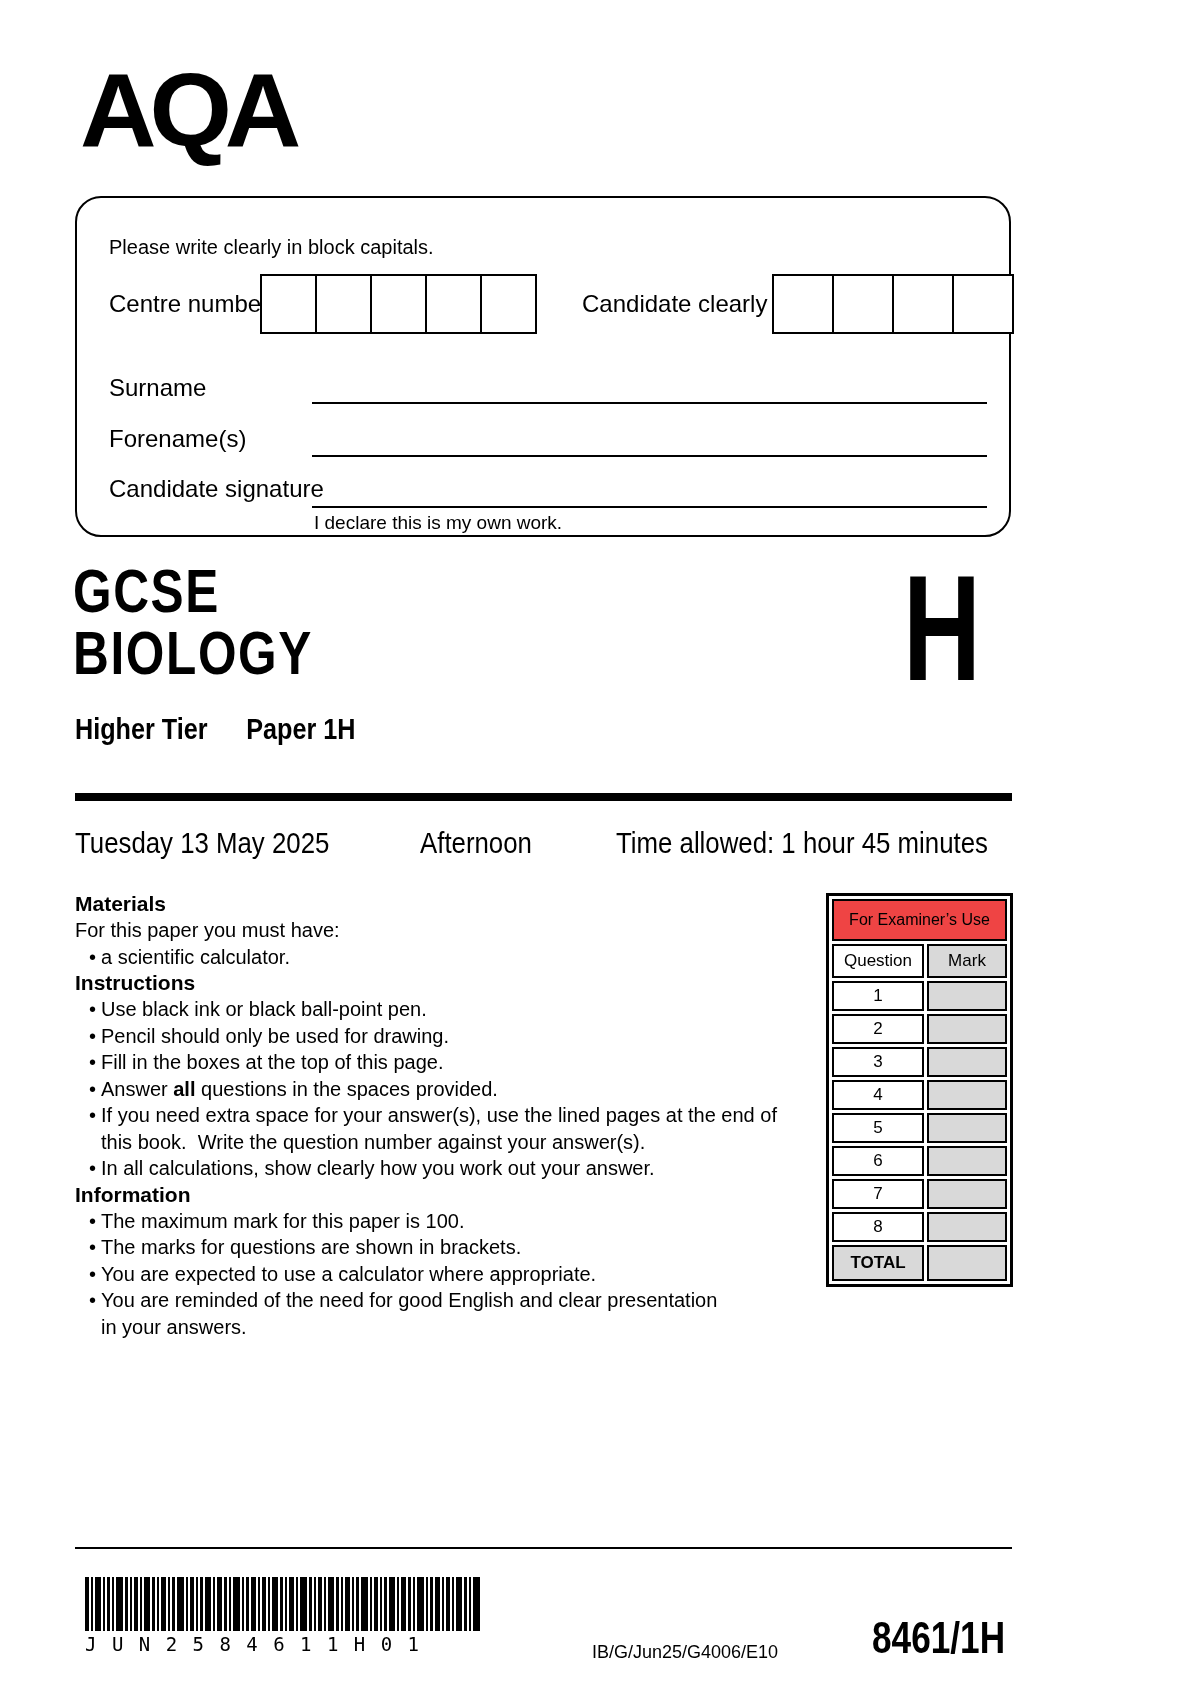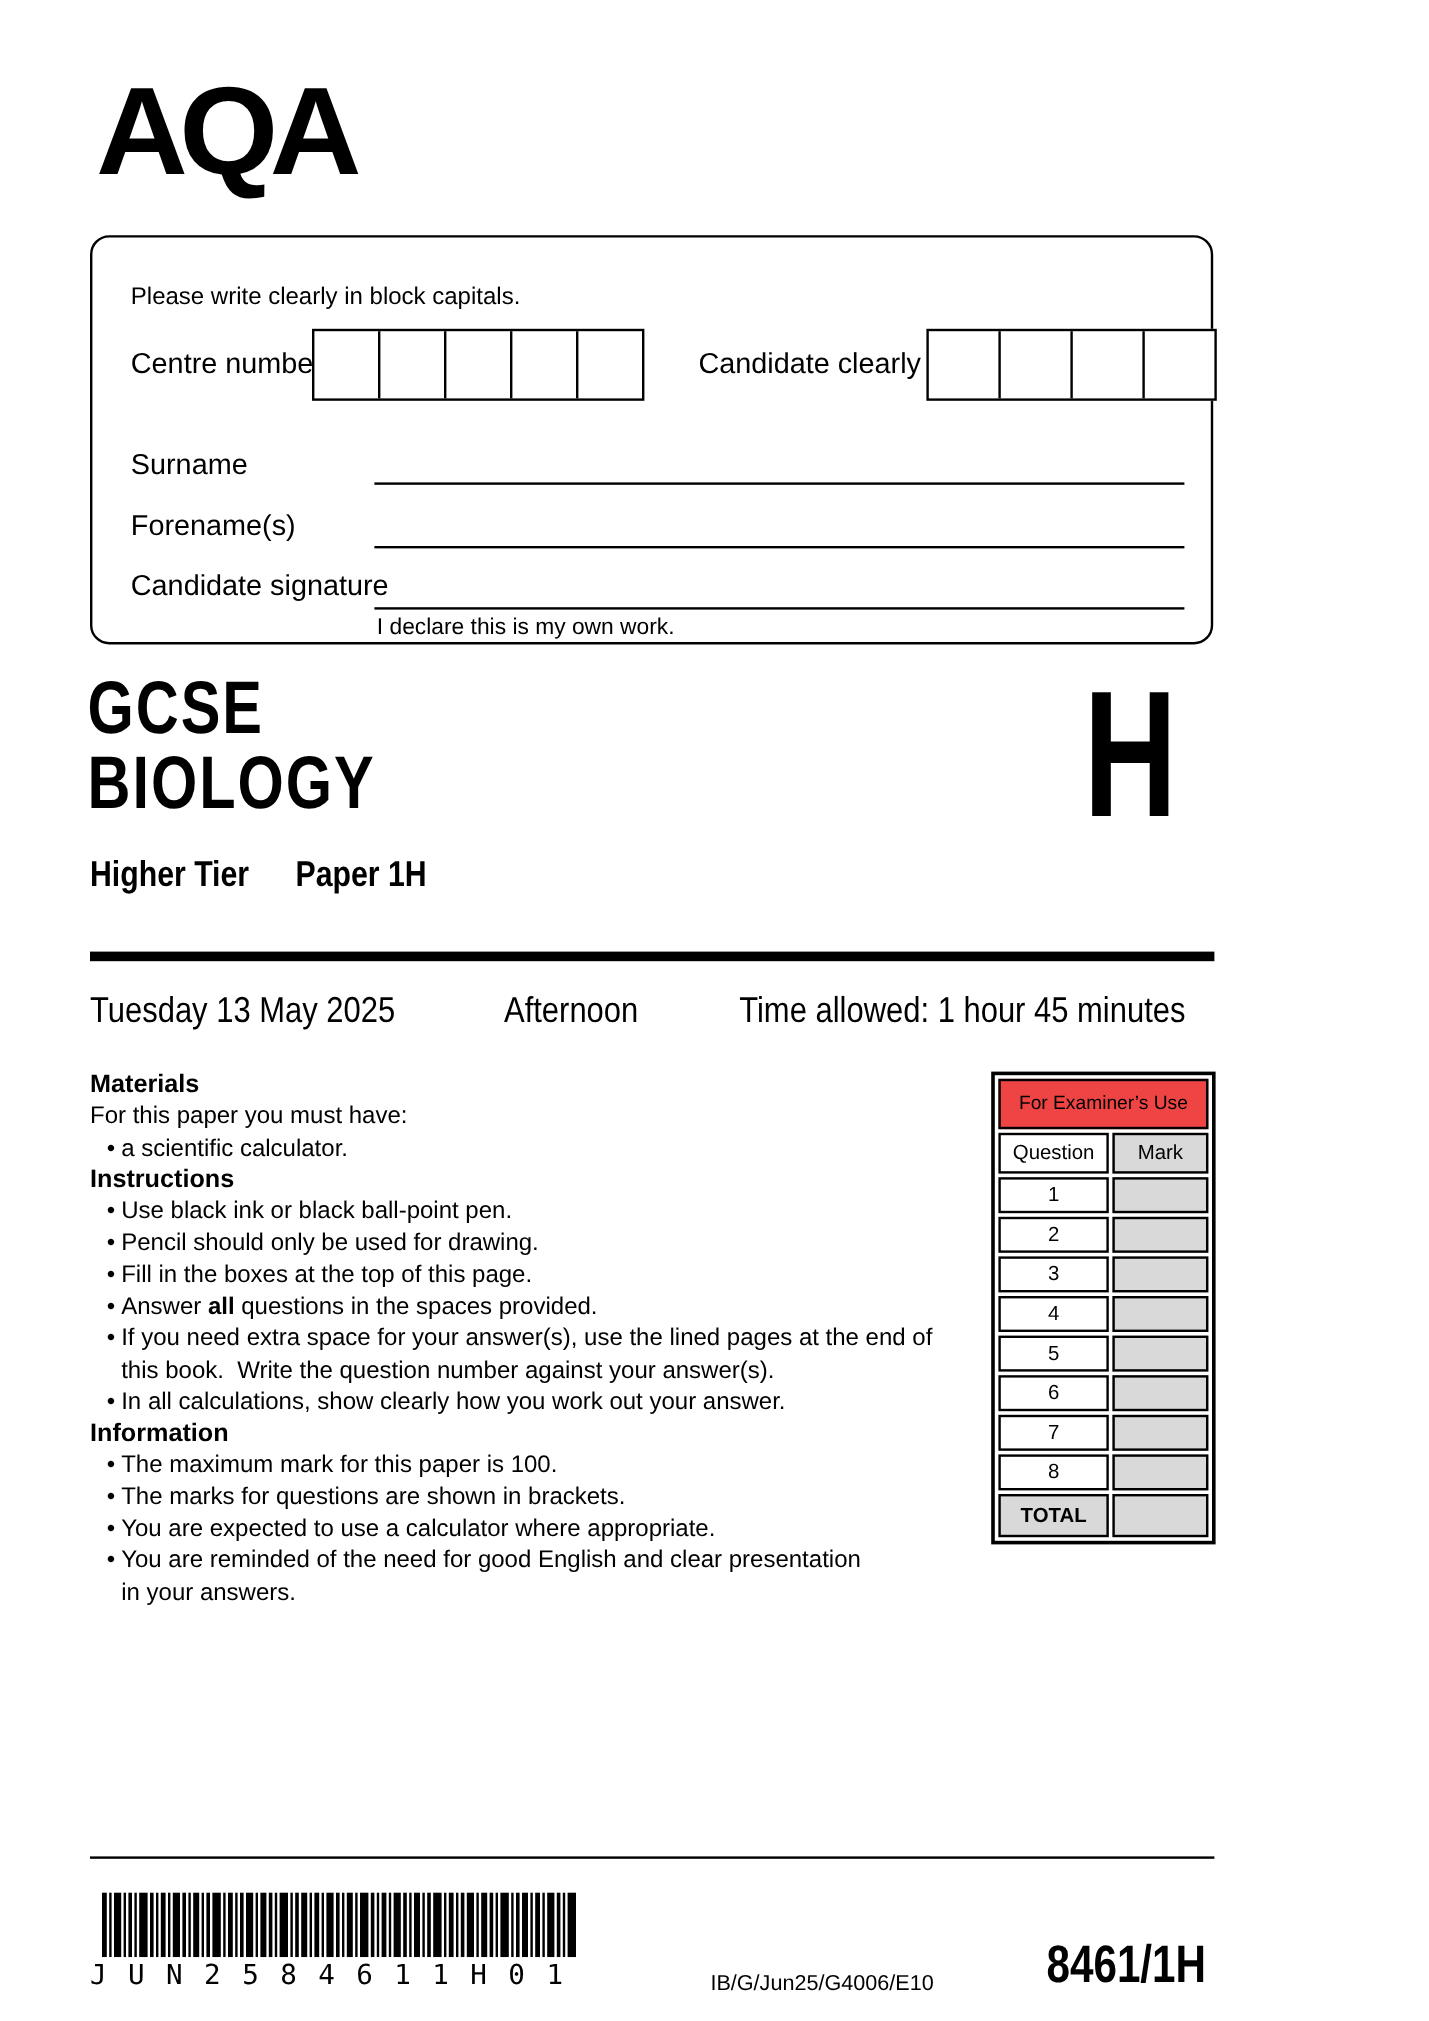--- a/index.html
+++ b/index.html
@@ -5,21 +5,21 @@
   html,body{margin:0;padding:0;background:#fff;}
   .page{position:relative;width:1191px;height:1684px;background:#fff;color:#000;
         font-family:"Liberation Sans","DejaVu Sans",sans-serif;overflow:hidden;}
 
   
   .logo{position:absolute;left:80px;top:58px;font-size:104px;line-height:1;
         font-weight:900;letter-spacing:-7px;transform:scaleX(1.02);transform-origin:left top;}
 
   
   .cbox{position:absolute;left:75px;top:196px;width:936px;height:341px;
-        border:2px solid #000;border-radius:16px;box-sizing:border-box;}
+        border:2px solid #000;border-radius:26px;box-sizing:border-box;}
   .cbox .note{position:absolute;left:32px;top:38px;font-size:20px;}
   .lbl{position:absolute;font-size:24px;}
   .cells{position:absolute;display:flex;border:2px solid #000;background:#fff;}
   .cell{width:53px;height:56px;border-left:2px solid #000;}
   .cell:first-child{border-left:none;}
   .cells.cand .cell{width:58px;}
   .wline{position:absolute;height:2px;background:#000;}
   .declare{position:absolute;left:237px;top:314px;font-size:19px;}
 
   
@@ -55,22 +55,22 @@
   .xt-grid{display:grid;grid-template-columns:1fr 80px;gap:3px;}
   .xc{border:2px solid #000;height:26px;display:flex;align-items:center;justify-content:center;
       font-size:17px;background:#fff;}
   .xc.hdr{height:30px;}
   .xc.mark{background:#d9d9d9;}
   .xc.total{background:#d9d9d9;font-weight:bold;height:32px;}
 
   
   .bottom-rule{position:absolute;left:75px;top:1547px;width:937px;height:2px;background:#000;}
   .barcode{position:absolute;left:85px;top:1577px;}
-  .barcode-text{position:absolute;left:75px;top:1633px;font-family:"DejaVu Sans Mono",monospace;
-                font-size:23px;letter-spacing:2px;}
+  .barcode-text{position:absolute;left:85px;top:1633px;font-family:"DejaVu Sans Mono",monospace;
+                font-size:19px;letter-spacing:2px;}
   .ref-code{position:absolute;left:592px;top:1642px;font-size:18px;}
   .paper-code{position:absolute;left:872px;top:1613px;font-size:44px;font-weight:bold;
               transform:scaleX(0.8);transform-origin:left top;}
 </style>
 </head>
 <body>
 
 <div class="page">
 
   <div class="logo">AQA</div>

